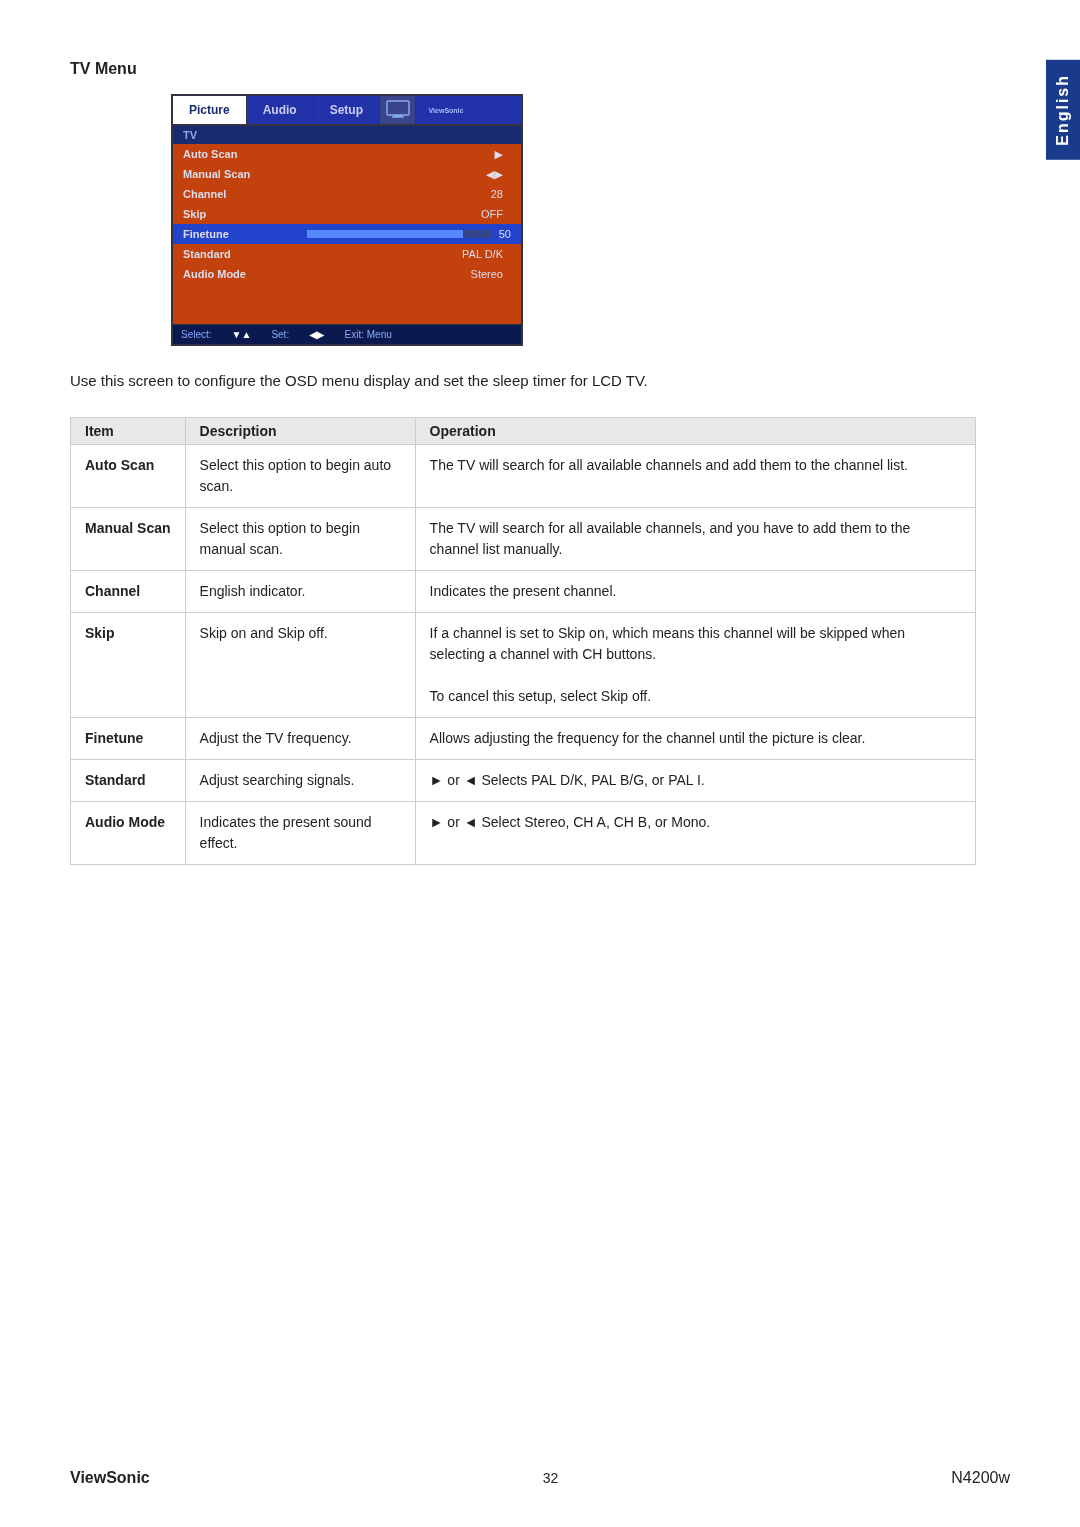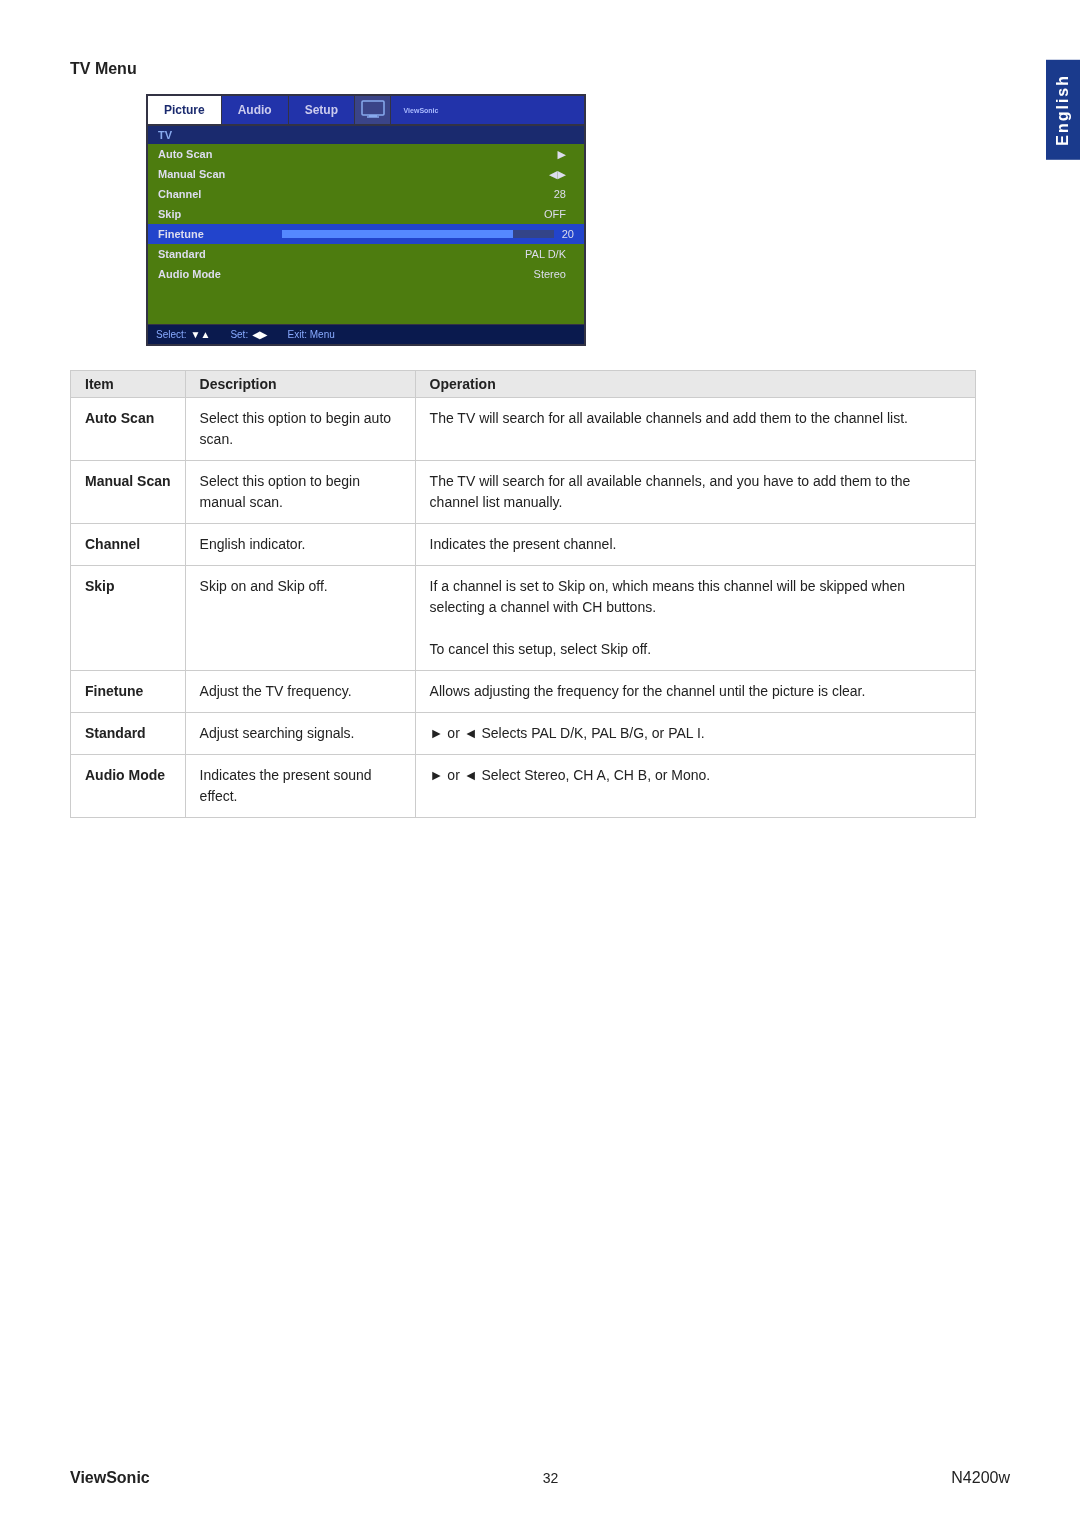--- a/index.html
+++ b/index.html
@@ -38,23 +38,23 @@
 
     
     .tv-menu-title {
       font-size: 16px;
       font-weight: bold;
       margin-bottom: 16px;
     }
 
     
     .osd-screen {
-      width: 440px;
-      margin-left: 76px;
-      background: #4d7c0f;
+      width: 352px;
+      margin-left: 101px;
+      background: #c2410c;
       border: 2px solid #334;
       margin-bottom: 24px;
     }
 
     .osd-tabs {
       display: flex;
       background: #2233aa;
       align-items: stretch;
       border-bottom: 2px solid #334;
     }
@@ -156,21 +156,21 @@
       padding: 4px 8px;
       font-size: 10px;
       color: #88aaff;
       border-top: 1px solid #334;
       gap: 20px;
     }
 
     .osd-bottom-item {
       display: flex;
       align-items: center;
-      gap: 4px;
+      gap: 20px;
     }
 
     
     .description-text {
       font-size: 15px;
       color: #222;
       margin: 16px 0 24px 0;
       line-height: 1.5;
     }
 
@@ -292,21 +292,21 @@
     </div>
     <div class="osd-row">
       <span class="osd-row-label">Skip</span>
       <span class="osd-row-value">OFF</span>
     </div>
     <div class="osd-row highlighted">
       <span class="osd-row-label">Finetune</span>
       <div class="osd-finetune-bar">
         <div class="osd-finetune-fill"></div>
       </div>
-      <span class="osd-finetune-num">20</span>
+      <span class="osd-finetune-num">50</span>
     </div>
     <div class="osd-row">
       <span class="osd-row-label">Standard</span>
       <span class="osd-row-value">PAL D/K</span>
     </div>
     <div class="osd-row">
       <span class="osd-row-label">Audio Mode</span>
       <span class="osd-row-value">Stereo</span>
     </div>
 
@@ -321,20 +321,21 @@
       <div class="osd-bottom-item">
         <span style="color:#88aaff;">Set:</span>
         <span style="color:#ffffff;">◀▶</span>
       </div>
       <div class="osd-bottom-item">
         <span style="color:#88aaff;">Exit: Menu</span>
       </div>
     </div>
   </div>
 
+  <p class="description-text">Use this screen to configure the OSD menu display and set the sleep timer for LCD TV.</p>
 
   <table class="info-table">
     <thead>
       <tr>
         <th>Item</th>
         <th>Description</th>
         <th>Operation</th>
       </tr>
     </thead>
     <tbody>

